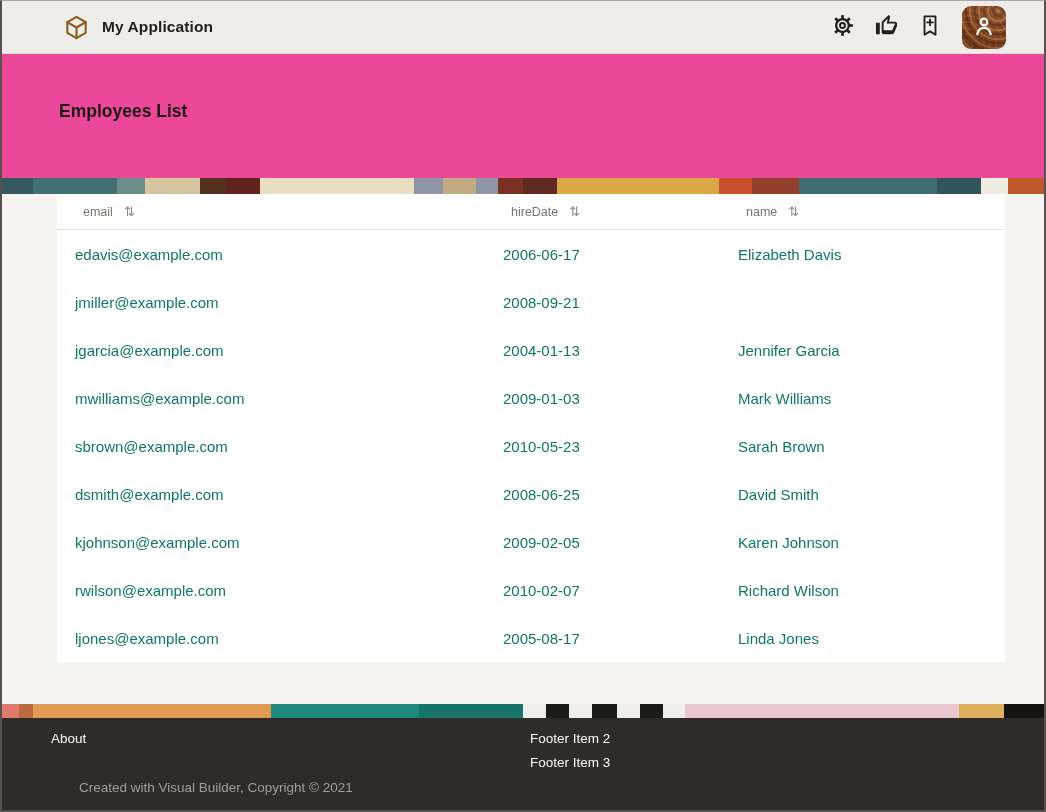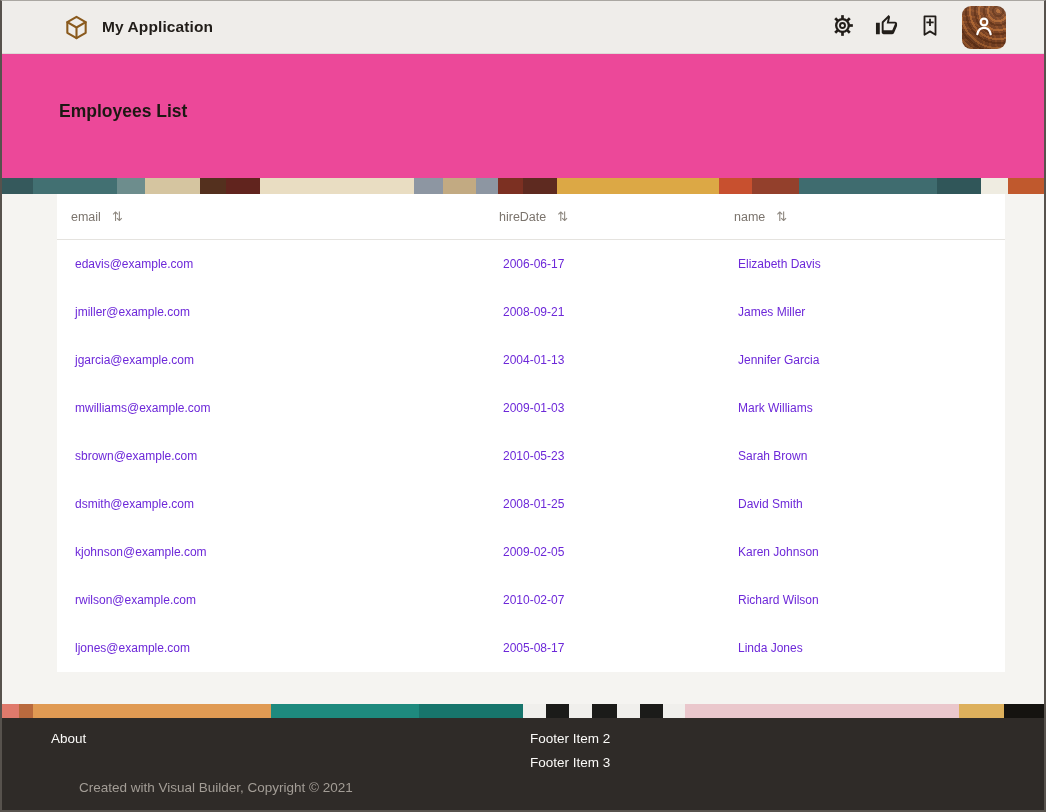--- a/index.html
+++ b/index.html
@@ -58,29 +58,29 @@
     #e07a6c 0,#e07a6c 1.6%,#b96a3e 1.6%,#b96a3e 3%,#e09a53 3%,#e09a53 25.8%,
     #1e8a7e 25.8%,#1e8a7e 40%,#17756c 40%,#17756c 50%,
     #f0efec 50%,#f0efec 52.2%,#1b1b19 52.2%,#1b1b19 54.4%,#f0efec 54.4%,#f0efec 56.6%,
     #1b1b19 56.6%,#1b1b19 59%,#f0efec 59%,#f0efec 61.2%,#1b1b19 61.2%,#1b1b19 63.4%,
     #f0efec 63.4%,#f0efec 65.5%,#eac7cc 65.5%,#eac7cc 91.8%,
     #ddb05c 91.8%,#ddb05c 96.2%,#151310 96.2%,#151310 100%); }
 
   
   .content{ flex:1 1 auto; background:#f5f4f1; }
   .panel{ margin:0 39px 0 55px; background:#ffffff; }
-  .t-head{ display:grid; grid-template-columns:428px 235px 1fr; padding-left:14px;
-           height:46px; align-items:center; border-bottom:1px solid #e5e3df; }
+  .t-head{ display:grid; grid-template-columns:428px 235px 1fr; padding-left:26px;
+           height:36px; align-items:center; border-bottom:1px solid #e5e3df; }
   .t-hcell{ display:flex; align-items:center; gap:11px; cursor:pointer; }
   .t-hlabel{ font-size:12.5px; color:#7b746d; }
   .t-sort{ font-size:13px; color:#8e8880; line-height:1; }
   .t-body{ display:block; }
   .t-row{ display:grid; grid-template-columns:428px 235px 1fr; padding-left:18px;
           height:48px; align-items:center; cursor:default; }
-  .t-cell{ font-size:12px; color:#6d28d9; }
+  .t-cell{ font-size:15px; color:#0f766e; }
 
   
   .footer{ height:92px; flex:0 0 92px; background:#2f2b28; padding:9px 0 8px 49px; }
   .footer-cols{ display:grid; grid-template-columns:479px auto; }
   .f-col{ display:block; }
   .f-link{ display:block; font-size:13.5px; color:#fbfaf8; line-height:24px; cursor:pointer; }
   .f-copy{ font-size:13.5px; color:#a39d96; line-height:24px; margin-top:1px;margin-left:28px; }
 </style>
 </head>
 <body>
@@ -172,21 +172,20 @@
 
           <div class="t-row">
             <span class="t-cell">edavis@example.com</span>
             <span class="t-cell">2006-06-17</span>
             <span class="t-cell">Elizabeth Davis</span>
           </div>
 
           <div class="t-row">
             <span class="t-cell">jmiller@example.com</span>
             <span class="t-cell">2008-09-21</span>
-            <span class="t-cell">James Miller</span>
           </div>
 
           <div class="t-row">
             <span class="t-cell">jgarcia@example.com</span>
             <span class="t-cell">2004-01-13</span>
             <span class="t-cell">Jennifer Garcia</span>
           </div>
 
           <div class="t-row">
             <span class="t-cell">mwilliams@example.com</span>
@@ -195,21 +194,21 @@
           </div>
 
           <div class="t-row">
             <span class="t-cell">sbrown@example.com</span>
             <span class="t-cell">2010-05-23</span>
             <span class="t-cell">Sarah Brown</span>
           </div>
 
           <div class="t-row">
             <span class="t-cell">dsmith@example.com</span>
-            <span class="t-cell">2008-01-25</span>
+            <span class="t-cell">2008-06-25</span>
             <span class="t-cell">David Smith</span>
           </div>
 
           <div class="t-row">
             <span class="t-cell">kjohnson@example.com</span>
             <span class="t-cell">2009-02-05</span>
             <span class="t-cell">Karen Johnson</span>
           </div>
 
           <div class="t-row">

